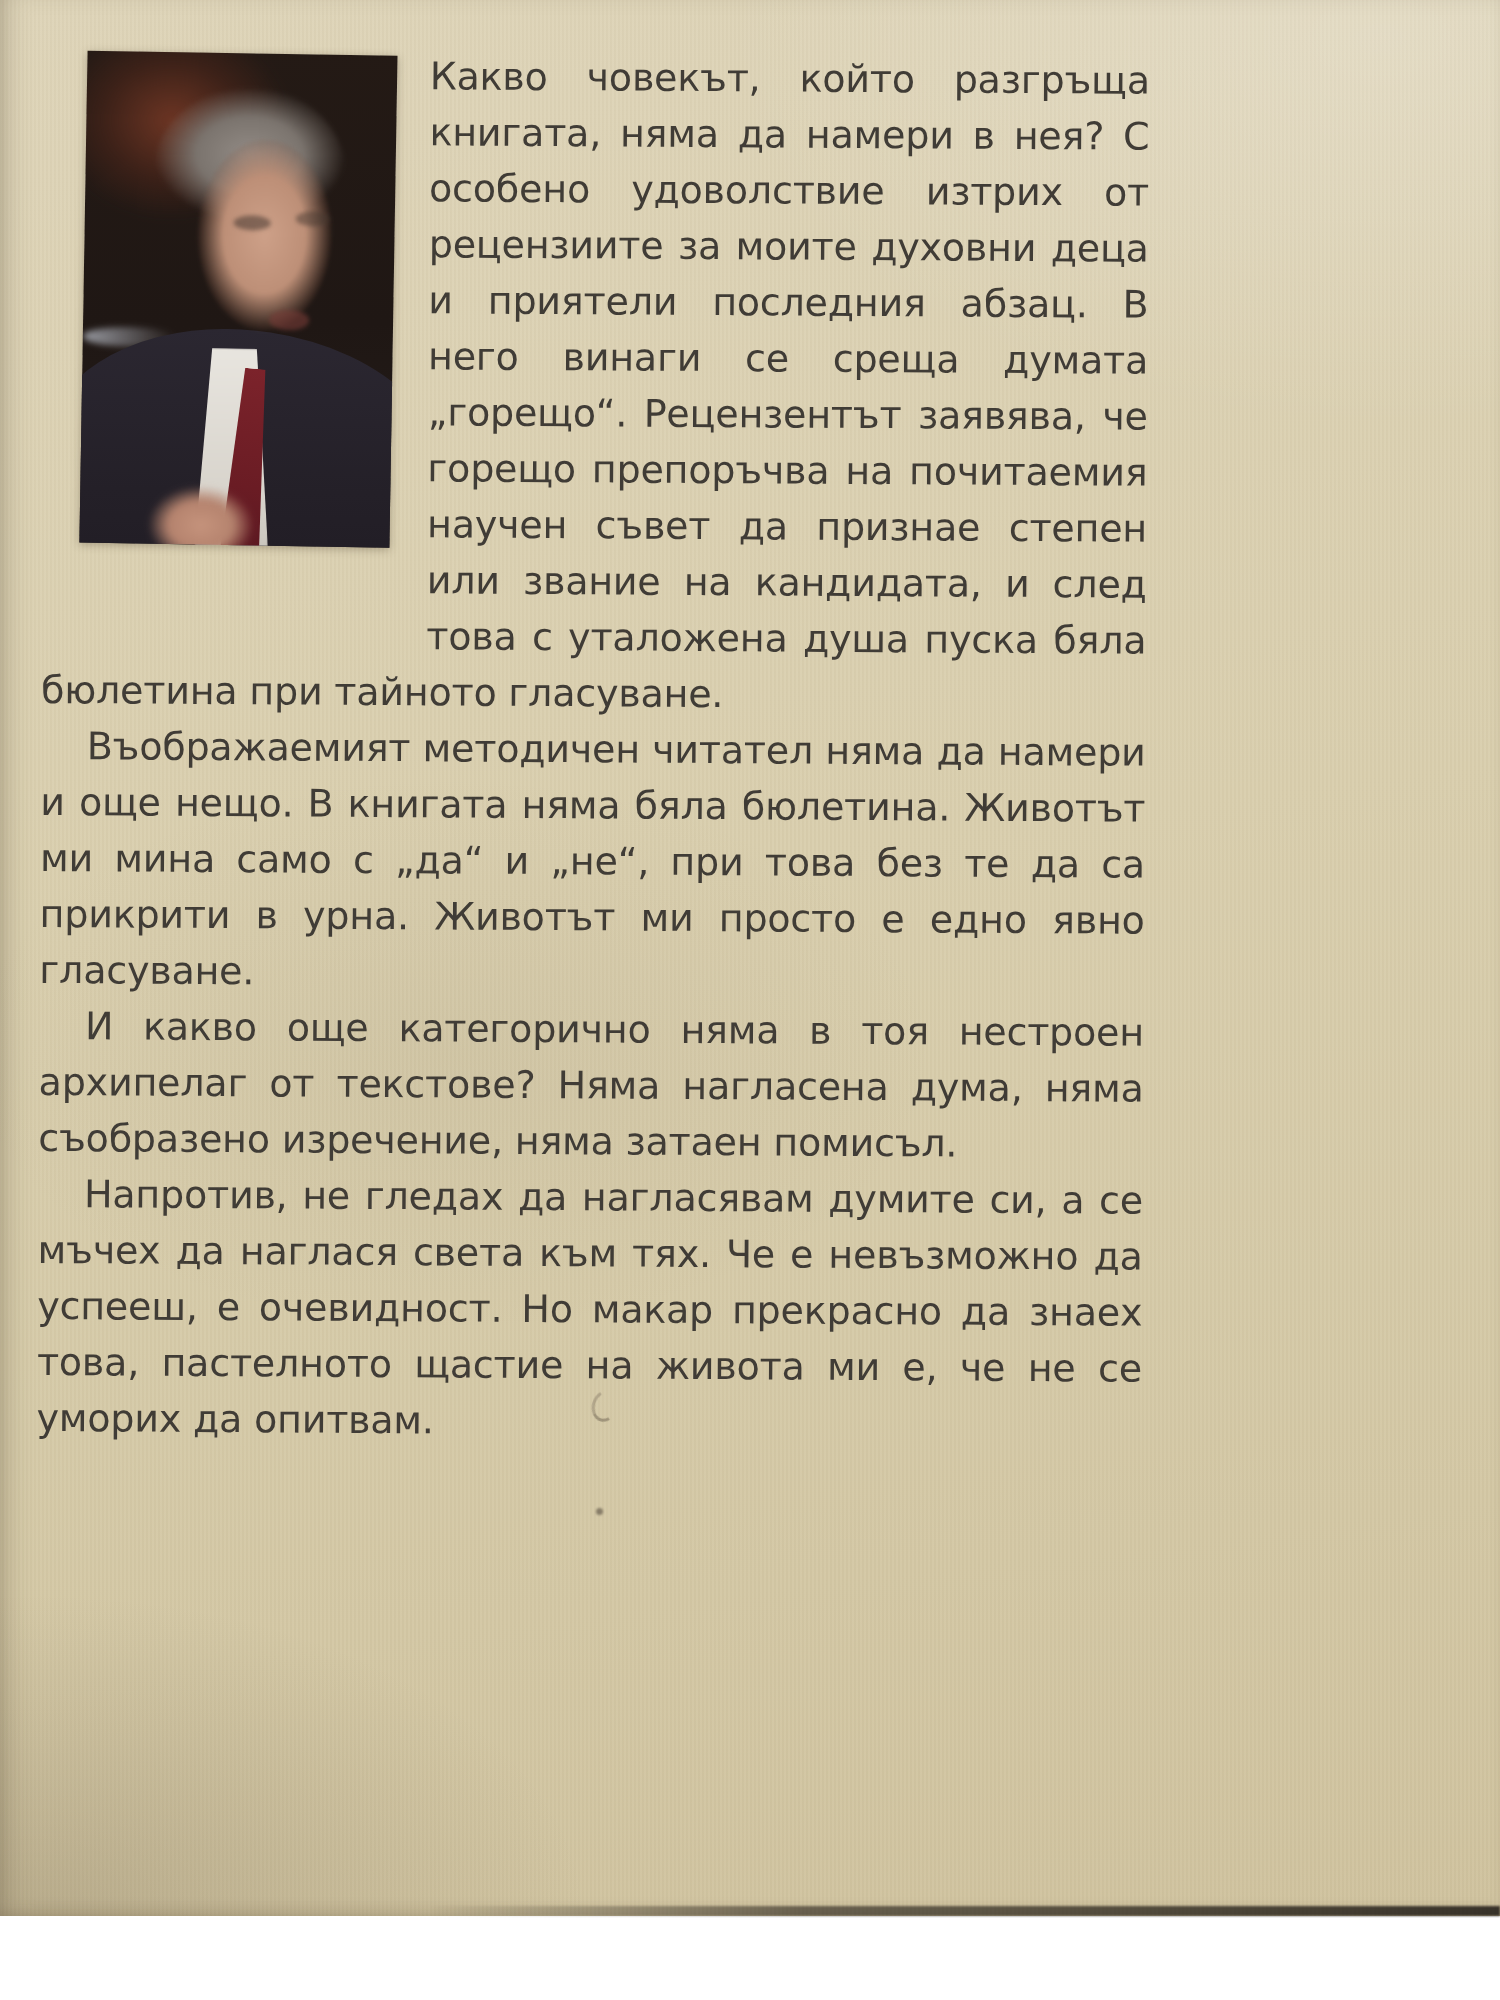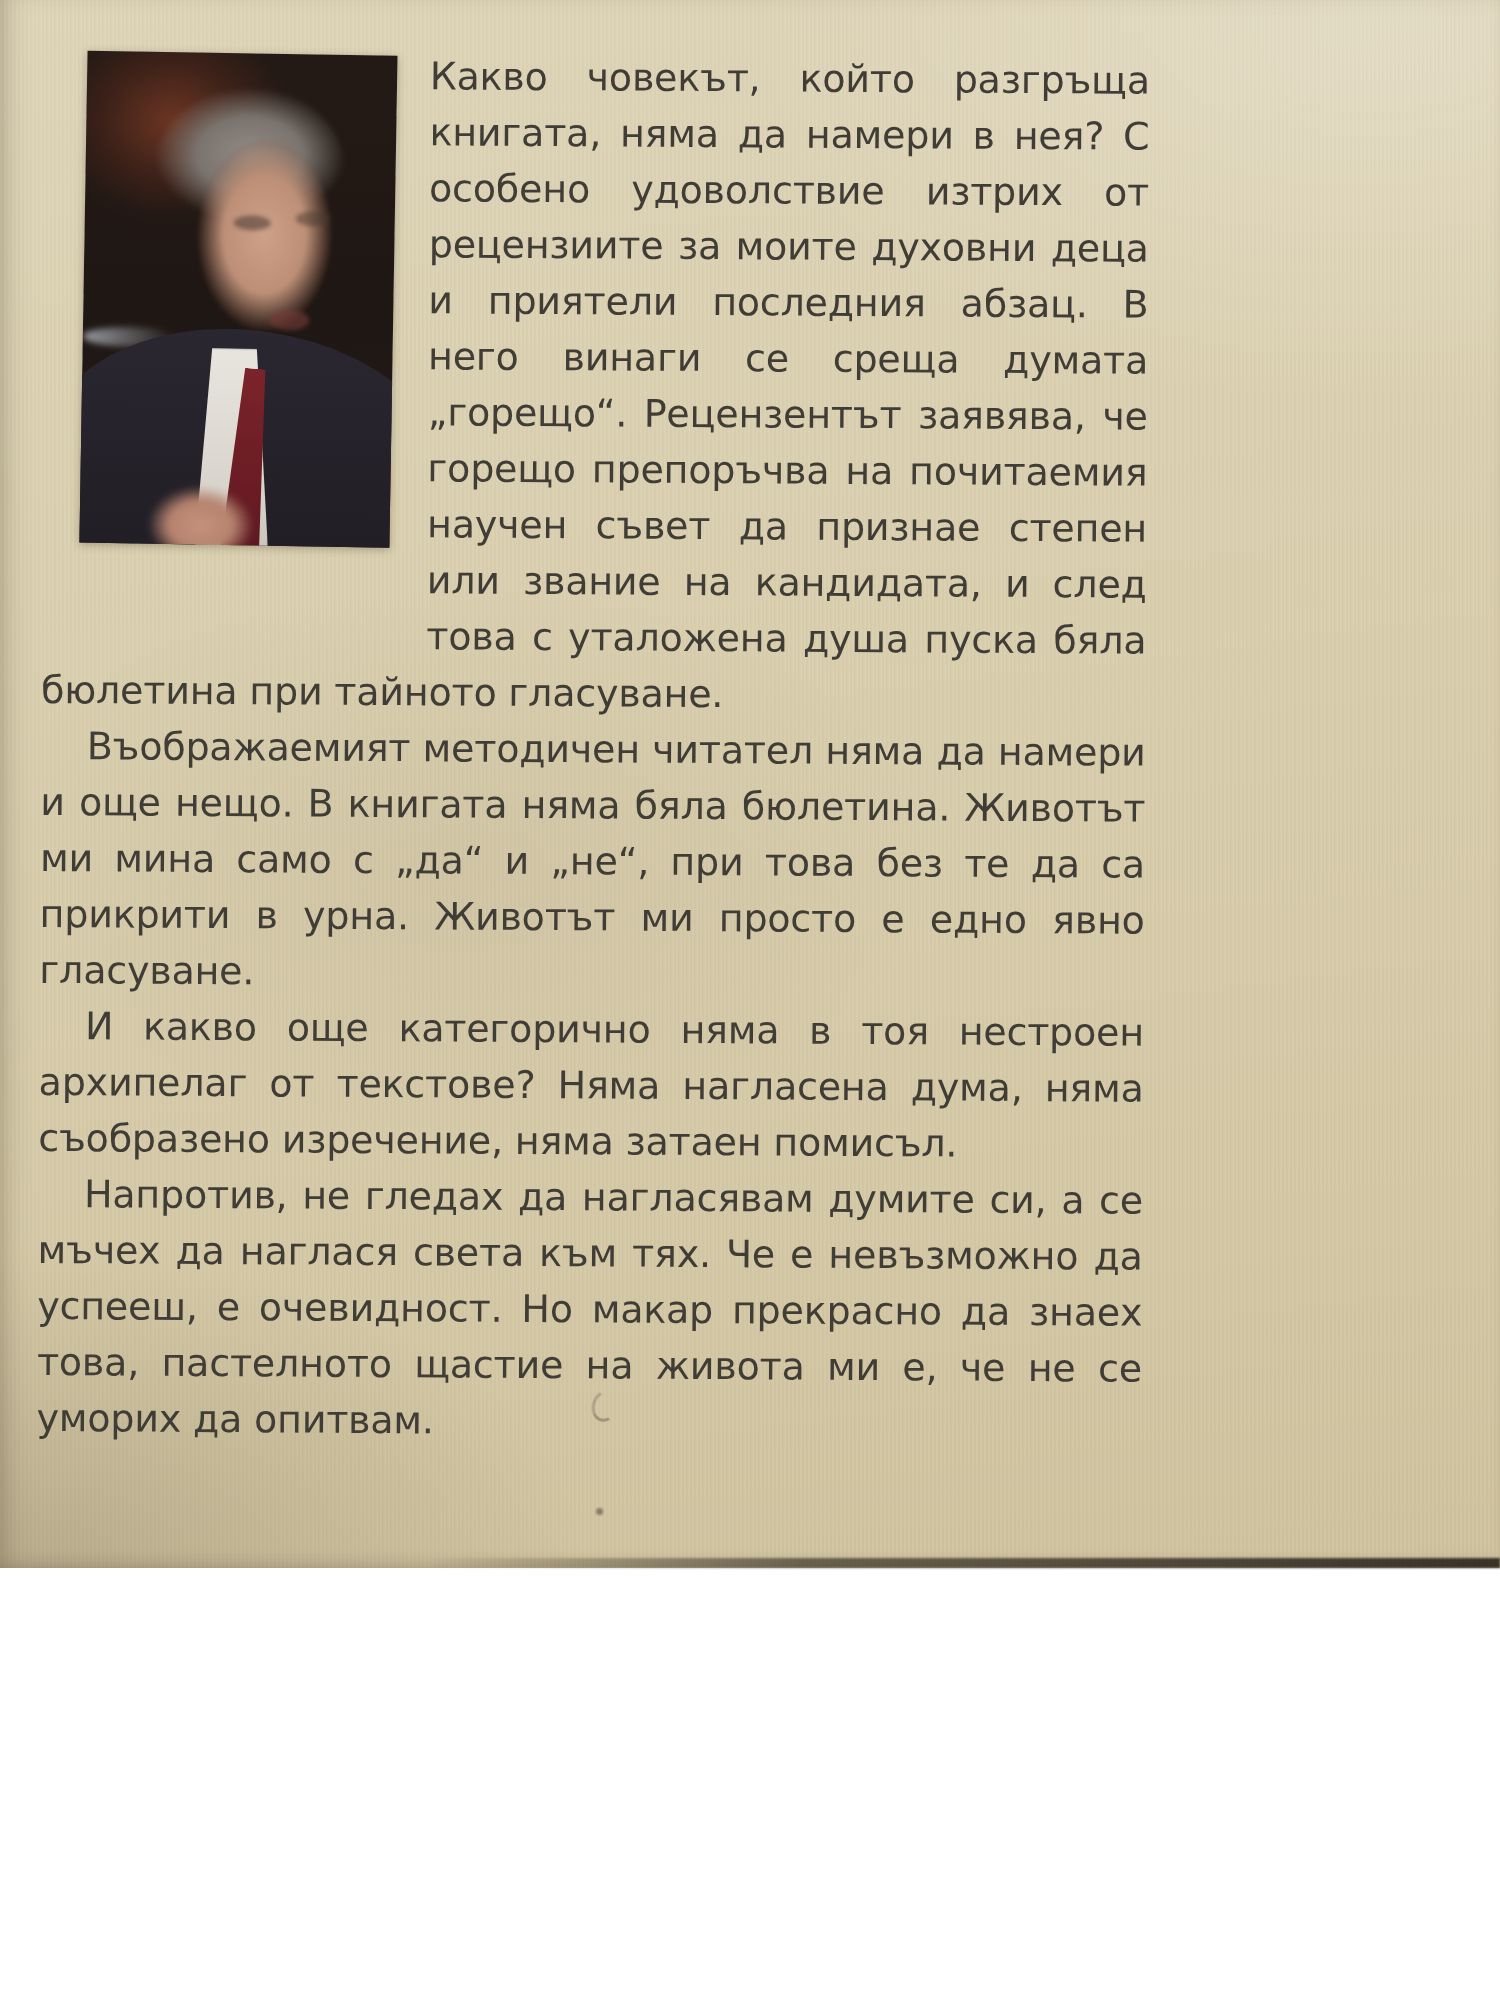--- a/index.html
+++ b/index.html
@@ -3,21 +3,21 @@
 <meta charset="utf-8">
 <style>
   html, body { margin: 0; padding: 0; }
   body {
     width: 1500px; height: 2000px;
     font-family: "DejaVu Sans", sans-serif;
     overflow: hidden;
   }
   .page {
     position: relative;
-    width: 1500px; height: 1568px;
+    width: 1500px; height: 1916px;
     background:
       radial-gradient(1100px 650px at 92% 2%, rgba(255,255,255,0.20), rgba(255,255,255,0) 60%),
       radial-gradient(900px 520px at 2% 100%, rgba(95,82,60,0.22), rgba(95,82,60,0) 62%),
       radial-gradient(700px 400px at 30% 55%, rgba(120,105,80,0.08), rgba(120,105,80,0) 70%),
       repeating-linear-gradient(90deg, rgba(255,255,255,0.035) 0 2px, rgba(60,50,35,0.02) 2px 4px),
       linear-gradient(173deg, #ded4b8 0%, #d9cead 45%, #d3c7a4 80%, #cfc29e 100%);
     box-shadow: inset 18px 0 28px -16px rgba(80,68,48,0.35), inset 0 -10px 18px -10px rgba(70,58,40,0.25);
   }
   
   .content {

